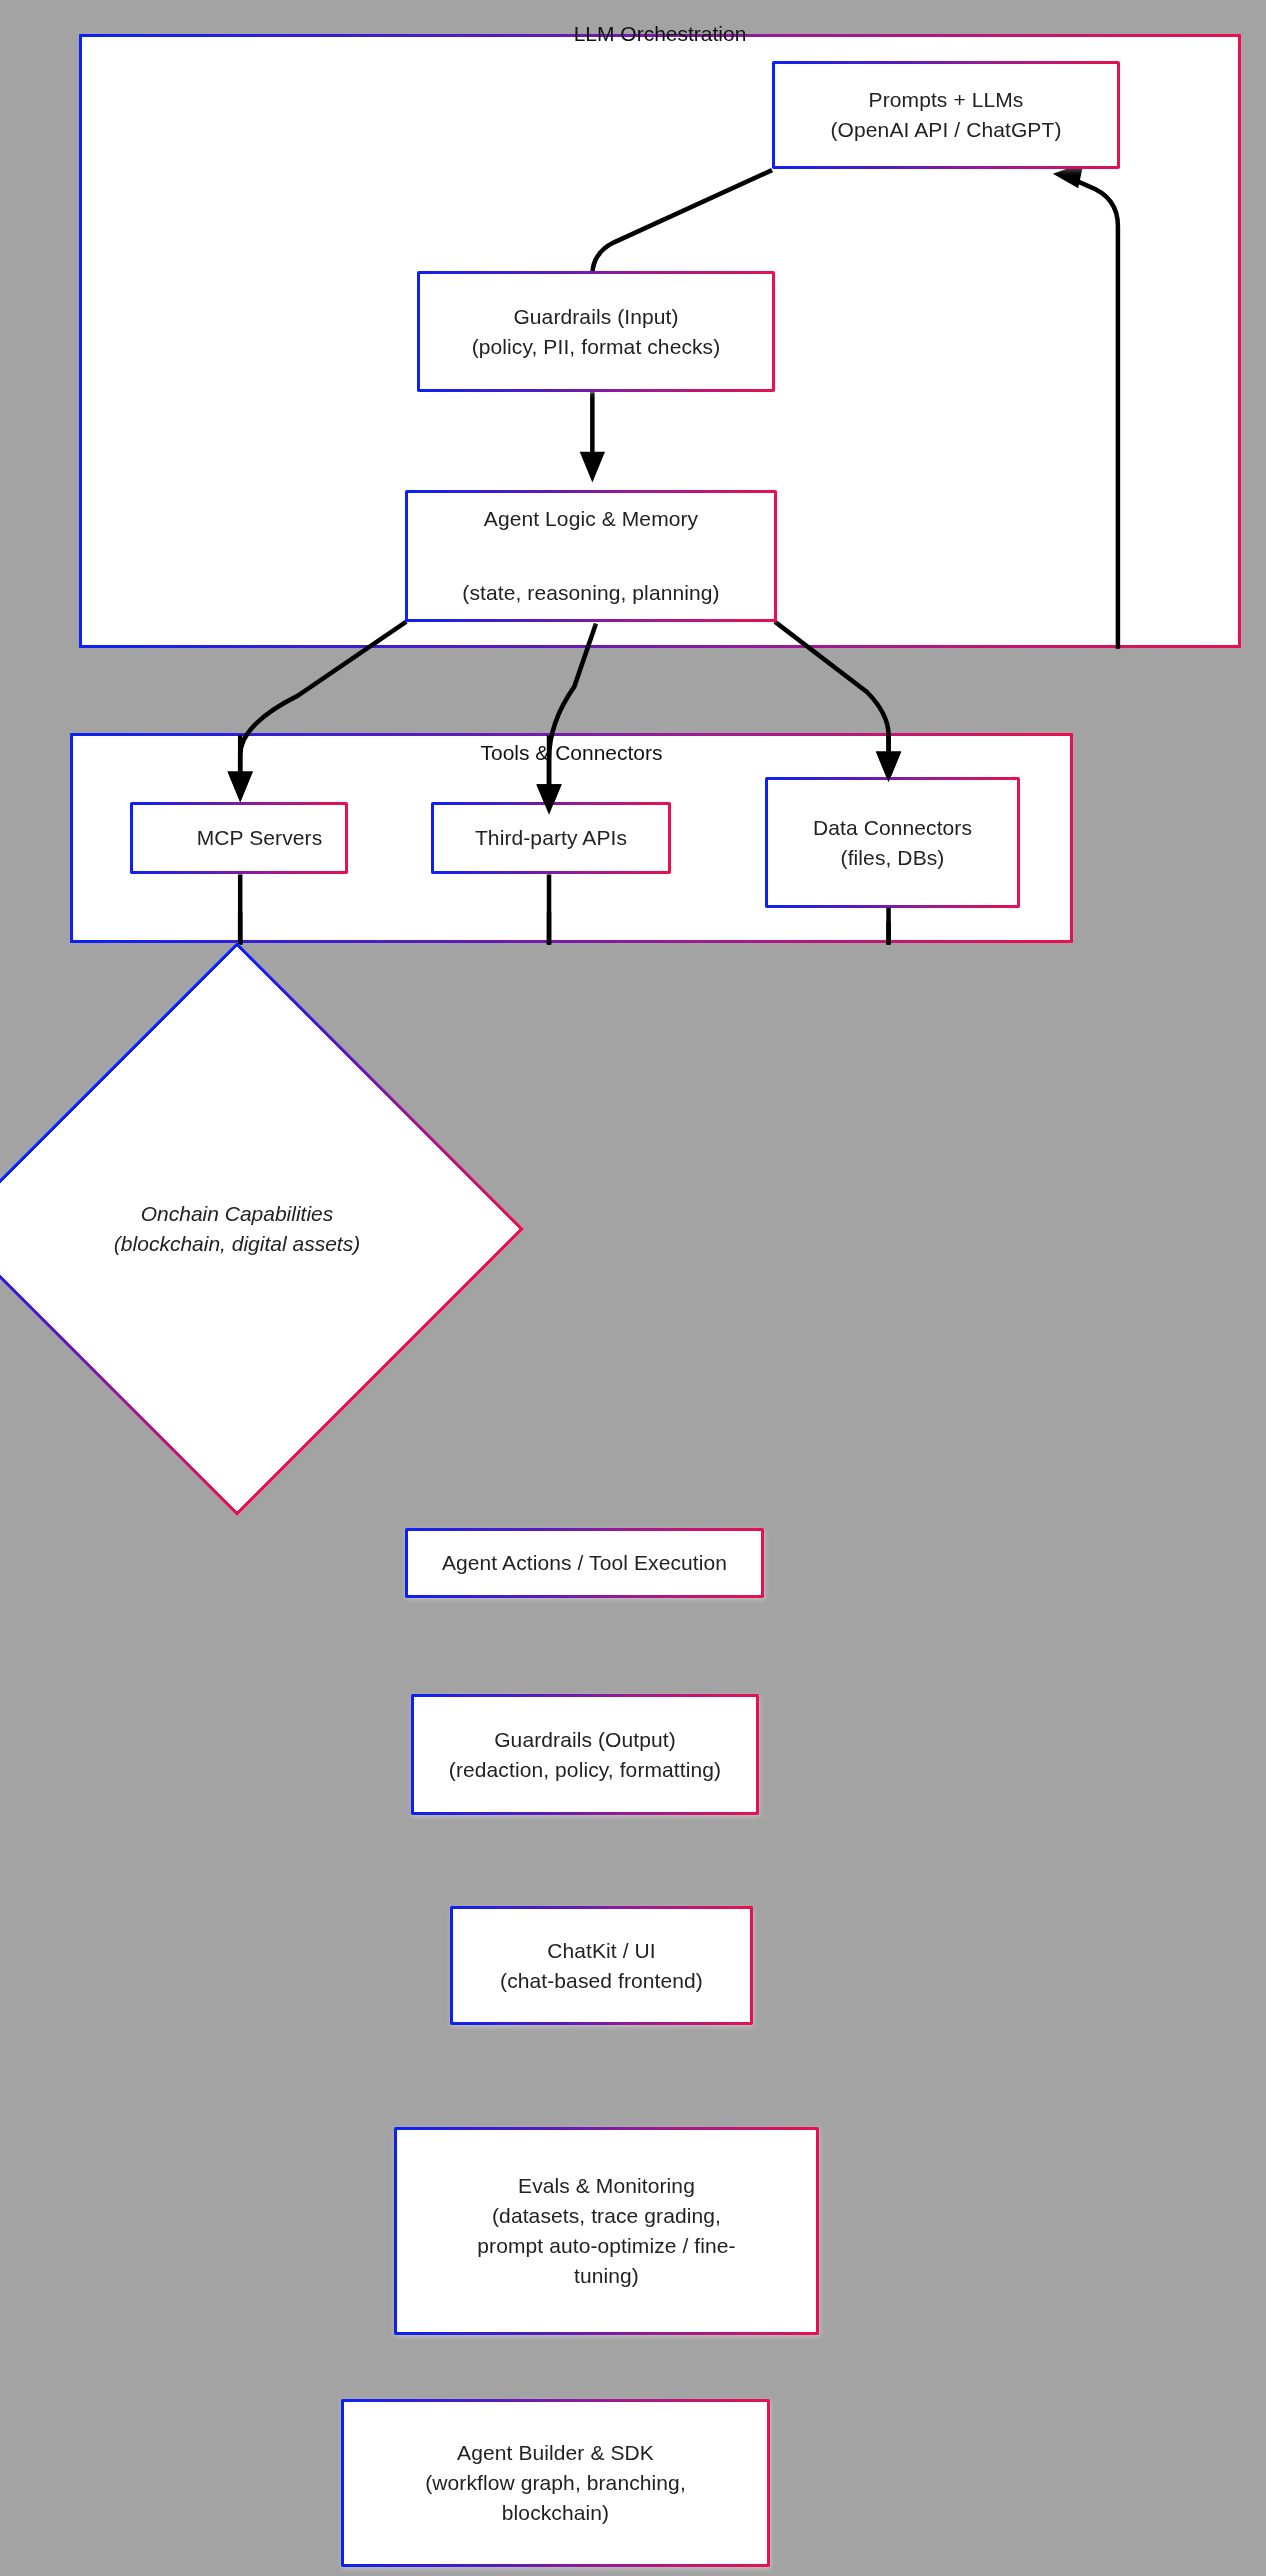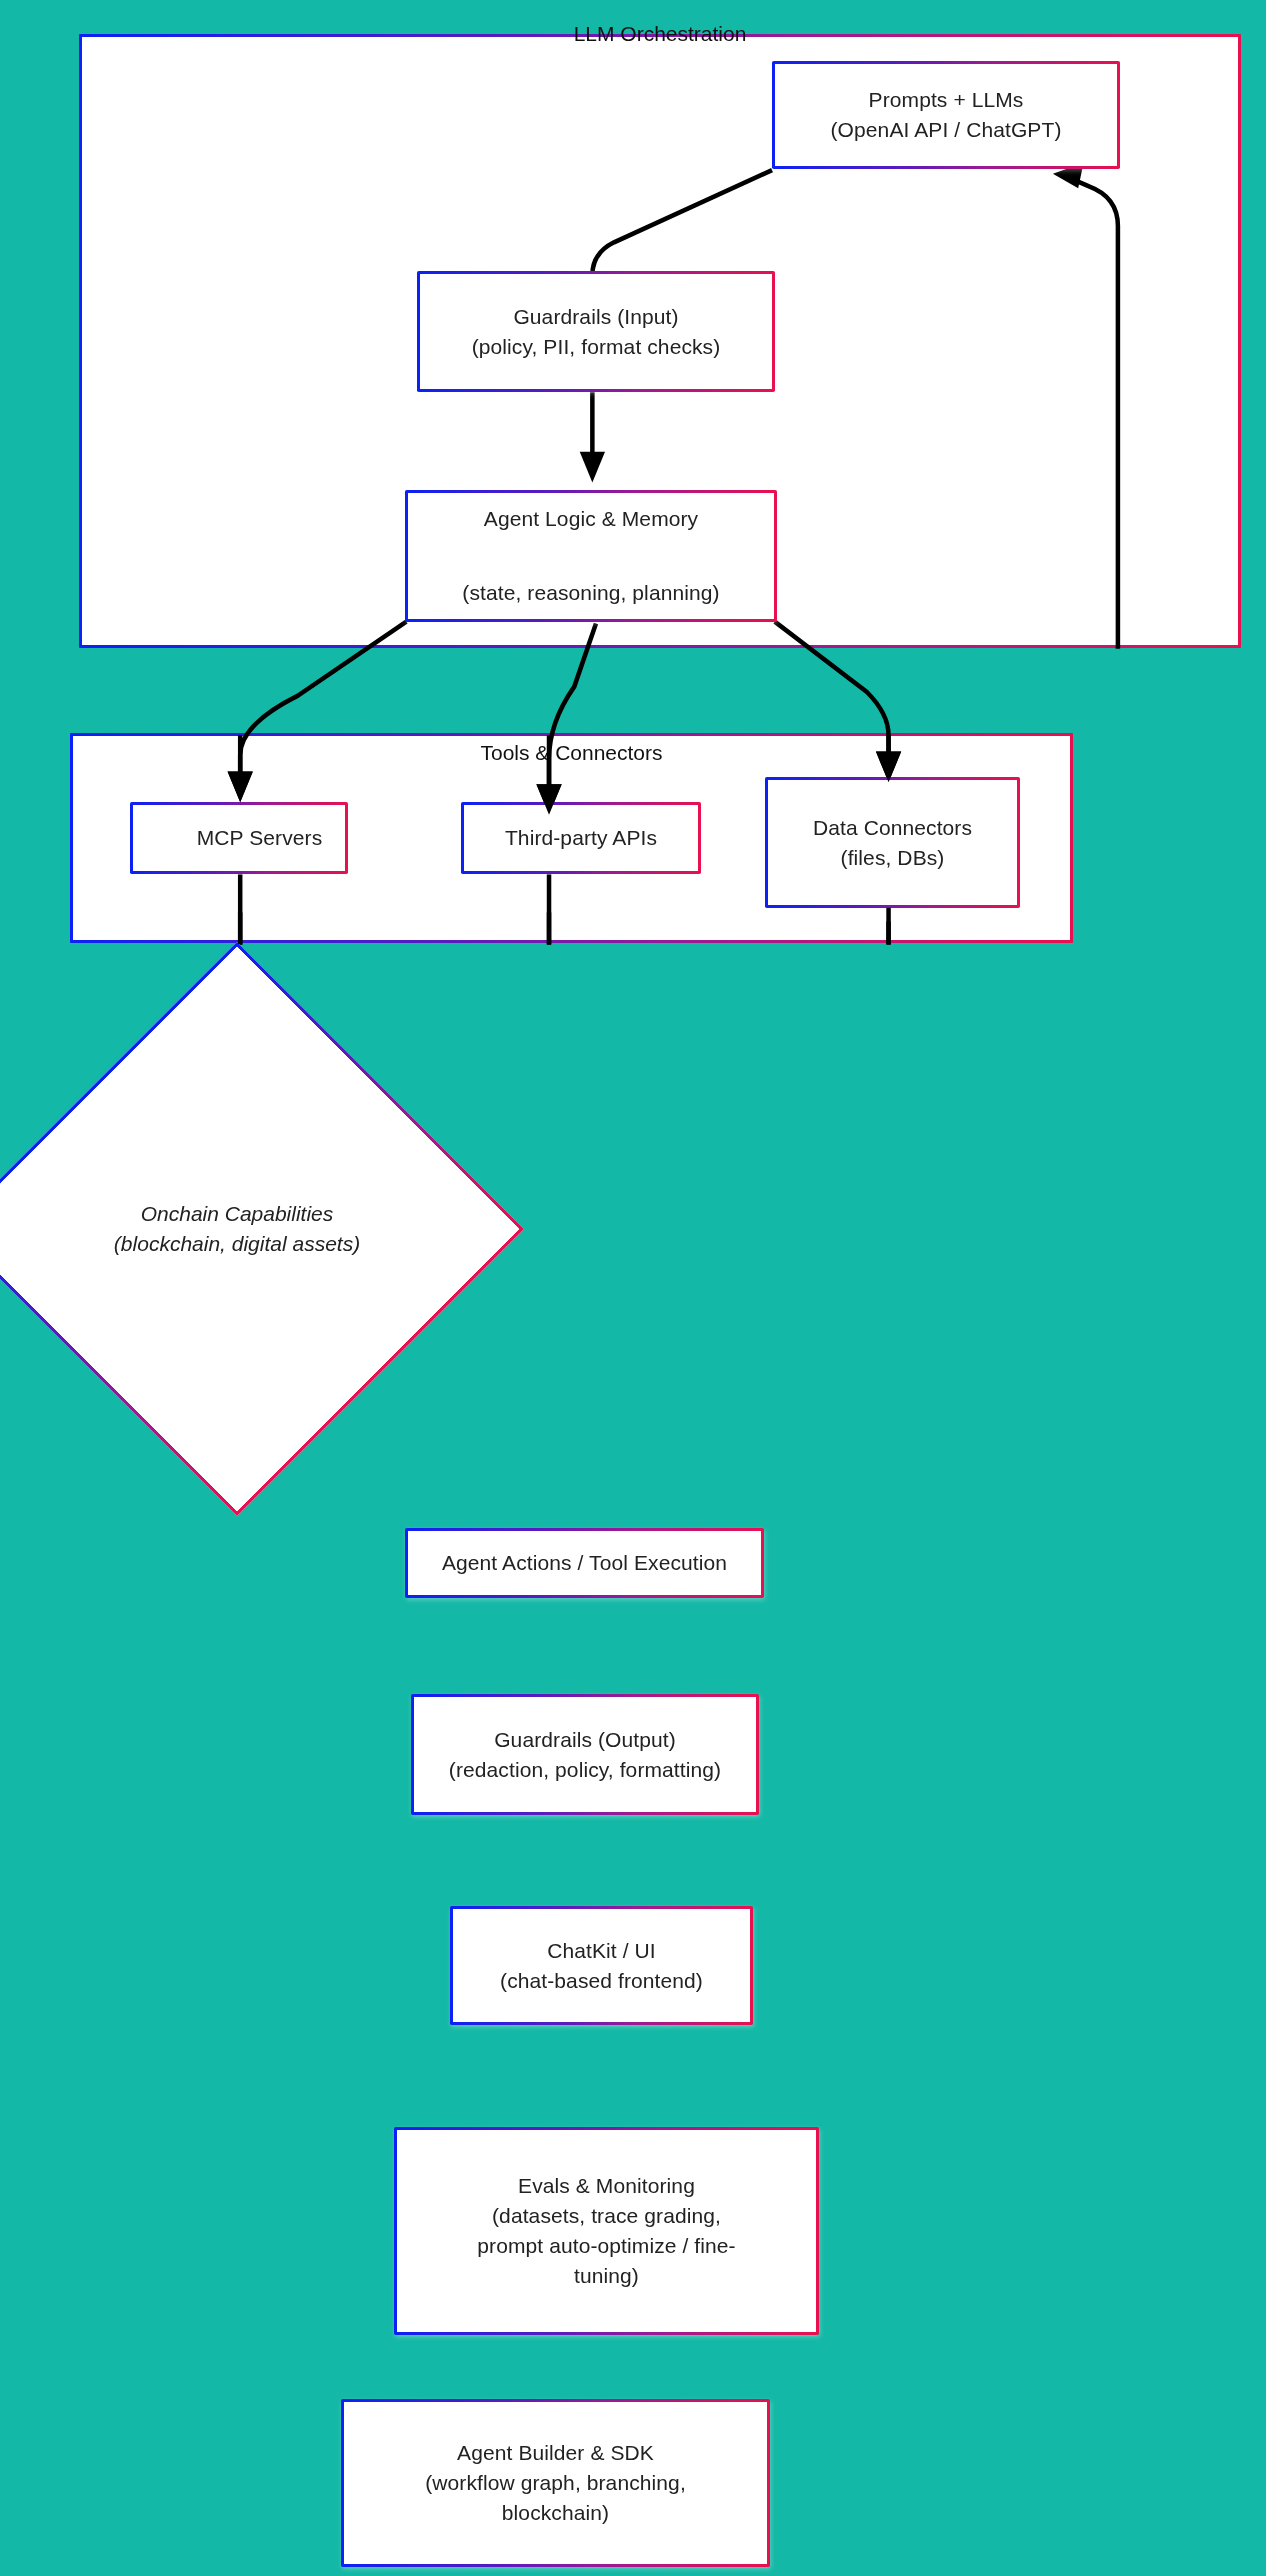--- a/index.html
+++ b/index.html
@@ -5,21 +5,21 @@
 <style>
   html, body {
     margin: 0;
     padding: 0;
     background: #000000;
   }
   #canvas {
     position: relative;
     width: 1266px;
     height: 2576px;
-    background: #14b8a6;
+    background: #a3a3a3;
     overflow: hidden;
     font-family: "Liberation Sans", "DejaVu Sans", sans-serif;
   }
 
   
   .node {
     position: absolute;
     box-sizing: border-box;
     background: #ffffff;
     border: 3.6px solid transparent;
@@ -174,21 +174,21 @@
 
   <div class="node" style="left:405px; top:490px; width:372px; height:132px;gap:44px;">
     <span>Agent Logic &amp; Memory</span>
     <span class="l2">(state, reasoning, planning)</span>
   </div>
 
   <div class="node" style="left:130px; top:802px; width:218px; height:72px;padding-left:41px;">
     <span>MCP Servers</span>
   </div>
 
-  <div class="node" style="left:431px; top:802px; width:240px; height:72px;margin-left:30px;">
+  <div class="node" style="left:431px; top:802px; width:240px; height:72px;">
     <span>Third-party APIs</span>
   </div>
 
   <div class="node" style="left:765px; top:777px; width:255px; height:131px;">
     <span>Data Connectors</span>
     <span class="l2">(files, DBs)</span>
   </div>
 
   <div class="diamond-wrap" style="left:34px; top:1026px; width:406px; height:406px;">
     <div class="diamond-shape"></div>

